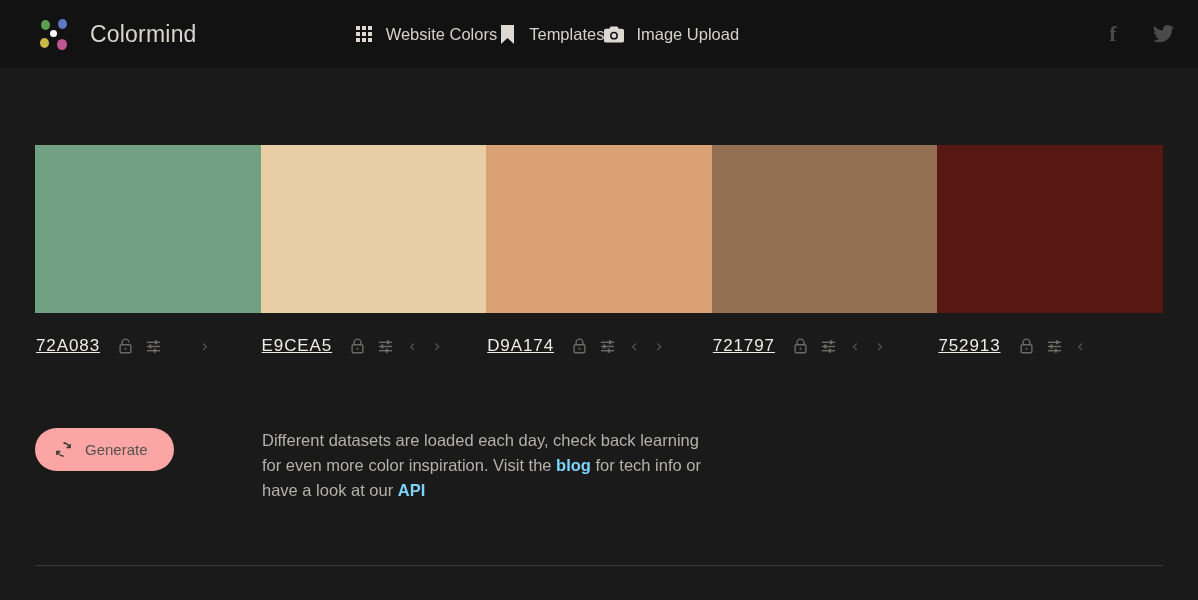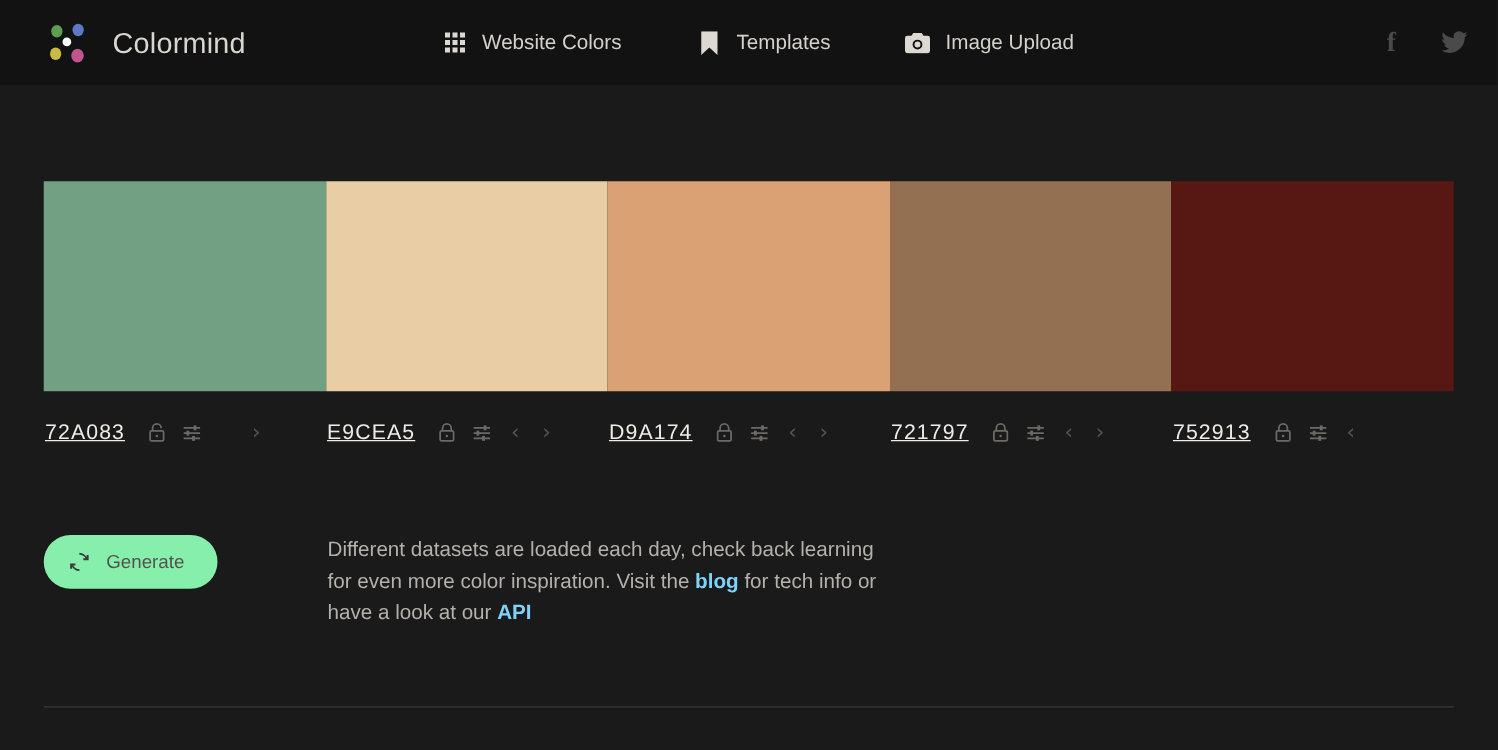--- a/index.html
+++ b/index.html
@@ -52,21 +52,20 @@
     color: #d9d6cf;
     letter-spacing: 0.2px;
     font-weight: 400;
     text-align: center;
   }
 
   .nav {
     display: flex;
     align-items: center;
     margin-left: 157px;
-    gap: 60px;
   }
   .nav-item {
     display: flex;
     align-items: center;
     gap: 12px;
     color: #d4d1ca;
     font-size: 16.5px;
     cursor: pointer;
     white-space: nowrap;
   }
@@ -177,21 +176,21 @@
     display: flex;
   }
   .col-gen { width: 227px; flex: none; }
   .col-text { width: 455px; flex: none; padding-right: 40px; }
   .col-text2 { width: 446px; flex: none; }
 
   .generate-btn {
     display: inline-flex;
     align-items: center;
     gap: 13px;
-    background: #86efac;
+    background: #fca5a5;
     color: #55524e;
     border: none;
     border-radius: 22px;
     padding: 13px 26px 13px 20px;
     font-size: 15px;
     font-family: "Liberation Sans", sans-serif;
     cursor: pointer;
   }
   .refresh-icon { display: inline-flex; align-items: center; color: #3b3936; }
 

